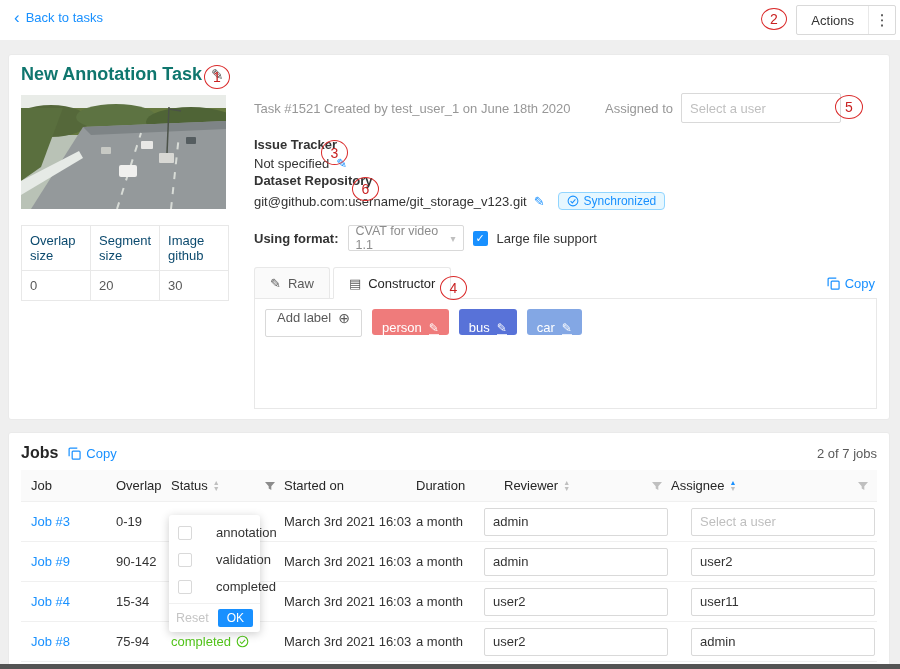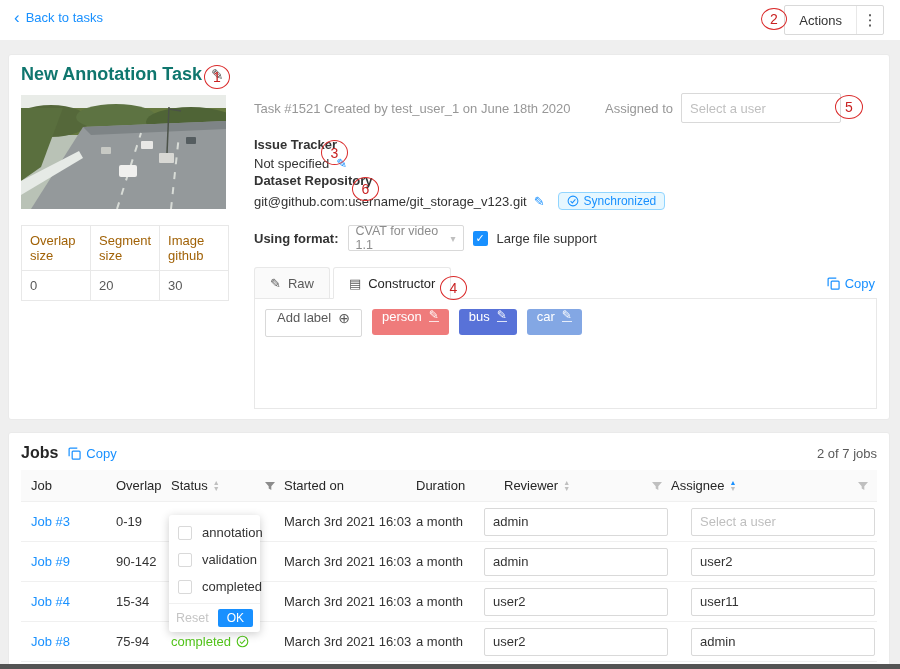--- a/index.html
+++ b/index.html
@@ -4,41 +4,41 @@
 <style>
   *{box-sizing:border-box;margin:0;padding:0;}
   html,body{width:900px;height:669px;}
   body{position:relative;background:#efefef;font-family:"Liberation Sans",sans-serif;color:#333;overflow:hidden;font-size:13px;}
   i{font-style:normal;}
 
   
   .topbar{position:absolute;left:0;top:0;width:900px;height:40px;background:#fff;}
   .back-link{position:absolute;left:14px;top:10px;display:flex;align-items:center;gap:6px;color:#1890ff;cursor:pointer;}
   .back-chevron{font-size:17px;line-height:14px;}
-  .actions-btn{position:absolute;right:16px;top:5px;height:30px;display:flex;align-items:center;background:#fff;border:1px solid #d9d9d9;border-radius:2px;color:#333;}
+  .actions-btn{position:absolute;right:4px;top:5px;height:30px;display:flex;align-items:center;background:#fff;border:1px solid #d9d9d9;border-radius:2px;color:#333;}
   .actions-label{padding:0 14px;}
   .actions-divider{width:1px;height:28px;background:#e8e8e8;}
   .actions-dots{width:26px;text-align:center;font-size:15px;color:#333;}
 
   
   .callout{position:absolute;border:1.6px solid #da2a2a;border-radius:50%;color:#c92222;display:flex;align-items:center;justify-content:center;font-size:14px;z-index:50;background:transparent;}
 
   
   .card{position:absolute;background:#fff;border:1px solid #eaeaea;border-radius:3px;}
   #task-card{left:8px;top:54px;width:882px;height:366px;}
   #jobs-card{left:8px;top:432px;width:882px;height:236px;overflow:visible;}
 
   
   .task-title-row{position:absolute;left:12px;top:9px;display:flex;align-items:center;gap:9px;}
   .task-title{font-size:18px;font-weight:600;color:#0f766e;}
   .title-edit{color:#595959;font-size:15px;cursor:pointer;}
   .preview{position:absolute;left:12px;top:40px;width:205px;height:114px;overflow:hidden;}
   .preview svg{display:block;width:205px;height:114px;}
   .params-table{position:absolute;left:12px;top:170px;border-collapse:collapse;}
-  .params-table td{border:1px solid #e8e8e8;width:69px;padding:7px 8px;color:#a16207;font-size:13px;vertical-align:top;}
+  .params-table td{border:1px solid #e8e8e8;width:69px;padding:7px 8px;color:#0c4a6e;font-size:13px;vertical-align:top;}
   .params-table .pval{color:#595959;}
 
   .right-pane{position:absolute;left:245px;top:38px;width:623px;}
   .meta-row{display:flex;justify-content:space-between;align-items:center;}
   .task-meta{color:#979797;}
   .assigned{display:flex;align-items:center;gap:8px;margin-right:36px;}
   .assigned-label{color:#979797;}
   .text-input{height:30px;border:1px solid #d9d9d9;border-radius:2px;padding:0 8px;font-size:13px;font-family:"Liberation Sans",sans-serif;color:#333;outline:none;background:#fff;}
   .text-input::placeholder{color:#bfbfbf;}
   .assigned .text-input{width:160px;}
@@ -57,21 +57,21 @@
 
   .tabs-row{margin-top:16px;position:relative;display:flex;align-items:flex-end;border-bottom:1px solid #e8e8e8;height:32px;}
   .tab{height:31px;display:flex;align-items:center;gap:7px;padding:0 15px;border:1px solid #e8e8e8;border-bottom:none;border-radius:3px 3px 0 0;background:#fafafa;color:#595959;margin-right:3px;cursor:pointer;}
   .tab.active{background:#fff;color:#262626;font-weight:500;height:32px;margin-bottom:-1px;border-bottom:1px solid #fff;z-index:2;}
   .tab-icon{font-size:13px;color:#595959;}
   .copy-link{display:inline-flex;align-items:center;gap:5px;color:#1890ff;cursor:pointer;}
   .tabs-row .copy-link{position:absolute;right:2px;bottom:7px;}
   .tab-content{border:1px solid #e8e8e8;border-top:none;height:110px;padding:10px;display:flex;align-items:flex-start;gap:10px;}
   .add-label-btn{height:28px;border:1px solid #d9d9d9;border-radius:2px;background:#fff;display:inline-flex;gap:7px;padding:0 11px;color:#595959;cursor:pointer;}
   .plus-icon{font-size:14px;}
-  .chip{height:26px;border-radius:3px;color:#fff;display:inline-flex;align-items:flex-start;gap:7px;padding:0 10px;cursor:pointer;}
+  .chip{height:26px;border-radius:3px;color:#fff;display:inline-flex;align-items:flex-end;gap:7px;padding:0 10px;cursor:pointer;}
   .chip .chip-edit{font-size:12px;color:#fff;border-bottom:1px solid rgba(255,255,255,.8);line-height:12px;}
 
   
   .jobs-header{display:flex;align-items:center;gap:10px;padding:11px 12px 8px 12px;}
   .jobs-title{font-size:16px;font-weight:700;color:#262626;}
   .jobs-count{margin-left:auto;margin-right:0;color:#595959;}
   .jtable{margin:0 12px;position:relative;}
   .jrow{display:grid;grid-template-columns:95px 55px 113px 132px 68px 187px 1fr;align-items:center;}
   .jhead{height:32px;background:#fafafa;border-bottom:1px solid #f0f0f0;color:#262626;}
   .th{display:flex;align-items:center;gap:5px;}
@@ -82,21 +82,21 @@
   .sorters i.active{color:#1890ff;}
   .funnel{margin-left:auto;margin-right:8px;display:flex;align-items:center;cursor:pointer;}
   .jbody .jrow{height:40px;border-bottom:1px solid #f0f0f0;}
   .job-link{color:#1890ff;cursor:pointer;}
   .cell{color:#333;}
   .cell .text-input{width:184px;height:28px;}
   .status-completed{display:flex;align-items:center;gap:5px;color:#52c41a;}
 
   
   .filter-dd{position:absolute;left:160px;top:82px;width:91px;background:#fff;border-radius:3px;box-shadow:0 2px 10px rgba(0,0,0,.2);z-index:40;padding-top:4px;}
-  .filter-item{display:flex;align-items:center;gap:10px;height:27px;padding:0 9px;color:#333;cursor:pointer;}
+  .filter-item{display:flex;align-items:center;gap:24px;height:27px;padding:0 9px;color:#333;cursor:pointer;}
   .cb-empty{width:14px;height:14px;border:1px solid #d9d9d9;border-radius:2px;background:#fff;flex:0 0 auto;}
   .filter-footer{margin-top:3px;border-top:1px solid #f0f0f0;display:flex;align-items:center;justify-content:space-between;padding:5px 7px;}
   .reset-link{color:#c5c5c5;font-size:12.5px;cursor:default;}
   .ok-btn{background:#1890ff;color:#fff;font-size:12px;padding:2px 9px;border-radius:2px;cursor:pointer;}
 
   .bottom-edge{position:absolute;left:0;top:664px;width:900px;height:5px;background:#545454;z-index:60;}
 </style>
 </head>
 <body>
 

